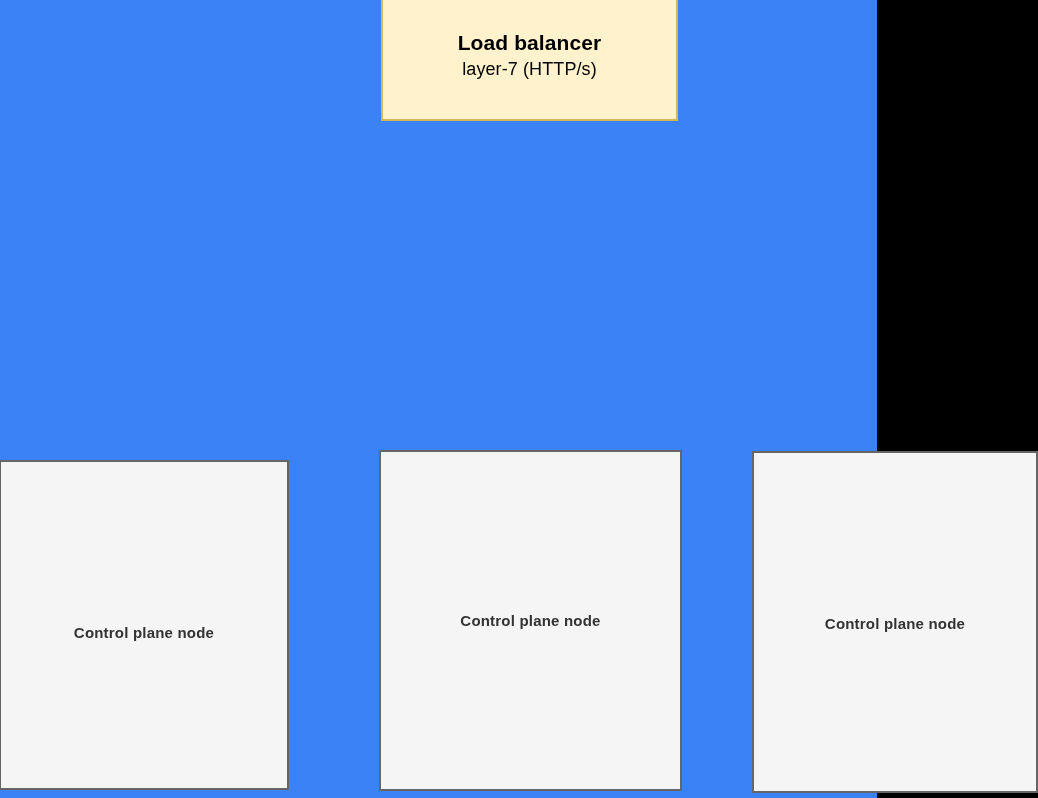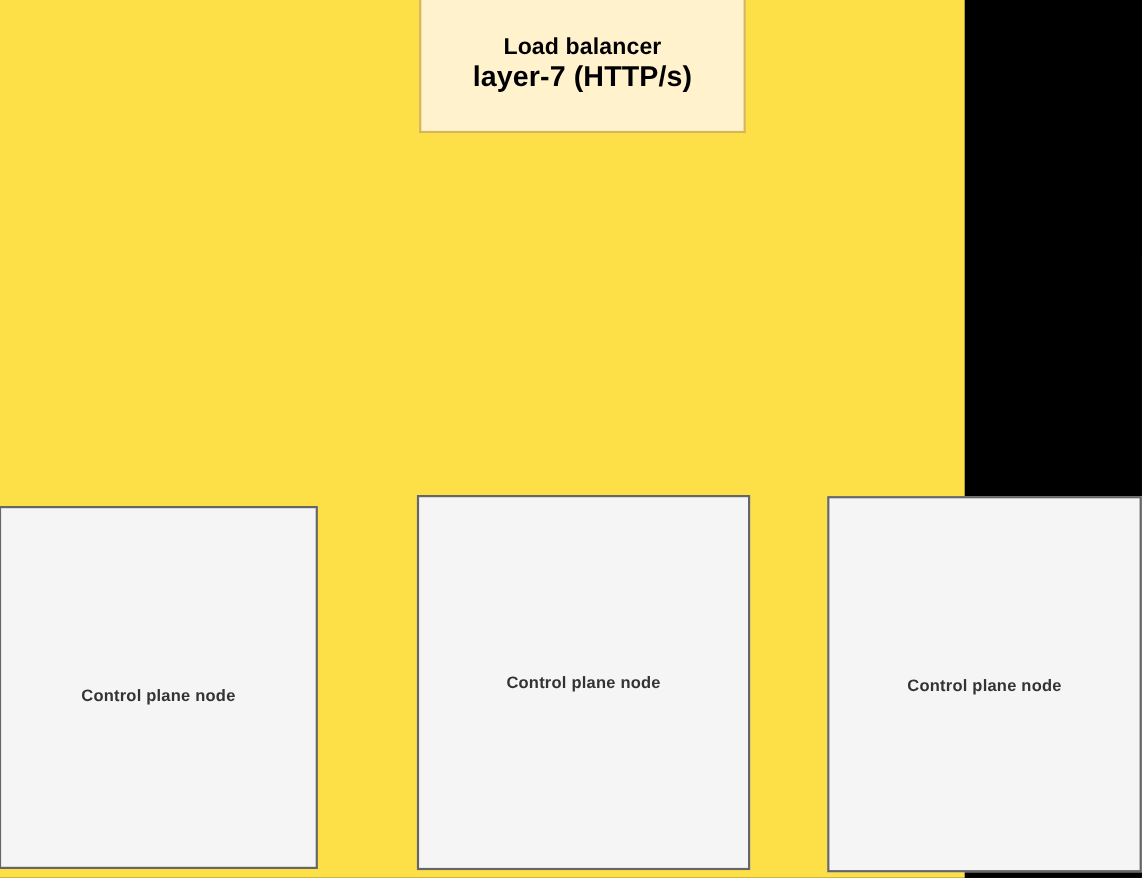--- a/index.html
+++ b/index.html
@@ -13,21 +13,21 @@
     height: 798px;
     overflow: hidden;
     font-family: "Liberation Sans", sans-serif;
     -webkit-font-smoothing: antialiased;
   }
 
   #canvas {
     position: relative;
     width: 877px;
     height: 798px;
-    background: #fde047;
+    background: #3b82f6;
   }
 
   
   .node {
     position: absolute;
     box-sizing: border-box;
     display: flex;
     flex-direction: column;
     align-items: center;
     justify-content: center;
@@ -42,22 +42,22 @@
     border-top: none;
     color: #000000;
   }
   .node--lb .line-1 {
     font-size: 21px;
     font-weight: bold;
     line-height: 26px;
     letter-spacing: 0.1px;
   }
   .node--lb .line-2 {
-    font-size: 26px;
-    font-weight: bold;
+    font-size: 18px;
+    font-weight: normal;
     line-height: 26px;
     letter-spacing: 0.1px;
   }
 
   
   .node--plane {
     background: #f5f5f5;
     border: 2px solid #666666;
     color: #333333;
   }

